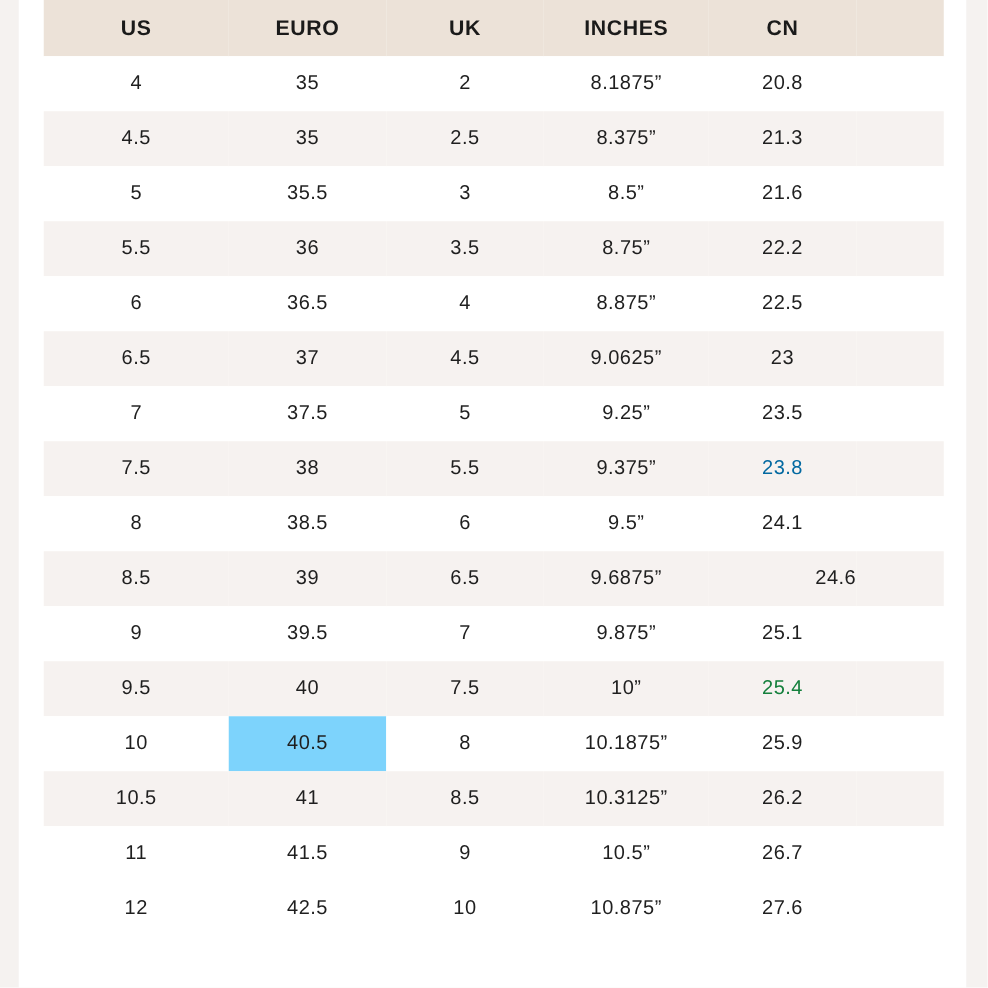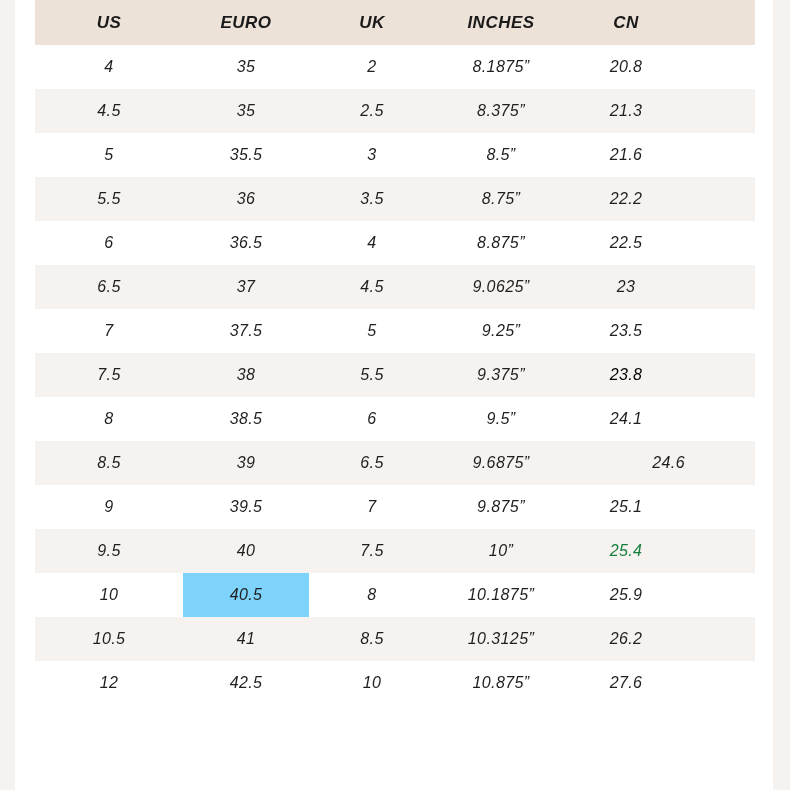--- a/index.html
+++ b/index.html
@@ -16,21 +16,20 @@
 
   
   .page {
     position: absolute;
     left: 15px;
     top: 0;
     width: 758px;
     height: 790px;
     background: #ffffff;
     overflow: hidden;
-    font-style: italic;
   }
 
   
   .size-table {
     position: absolute;
     left: 20px;
     top: 0;
     width: 720px;
     border-collapse: collapse;
     table-layout: fixed;
@@ -152,21 +151,21 @@
           <td style="background: rgb(255, 255, 255); color: rgb(31, 31, 31);">5</td>
           <td style="background: rgb(255, 255, 255); color: rgb(31, 31, 31);">9.25”</td>
           <td style="background: rgb(255, 255, 255); color: rgb(31, 31, 31);">23.5</td>
           <td style="background: rgb(255, 255, 255); color: rgb(31, 31, 31);"></td>
         </tr>
         <tr class="striped">
           <td style="background: rgb(246, 242, 240); color: rgb(31, 31, 31);">7.5</td>
           <td style="background: rgb(246, 242, 240); color: rgb(31, 31, 31);">38</td>
           <td style="background: rgb(246, 242, 240); color: rgb(31, 31, 31);">5.5</td>
           <td style="background: rgb(246, 242, 240); color: rgb(31, 31, 31);">9.375”</td>
-          <td style="background: rgb(246, 242, 240); color: #000000; margin-top: 13px;">23.8</td>
+          <td style="background: rgb(246, 242, 240); color: #0369a1; margin-top: 13px;">23.8</td>
           <td style="background: rgb(246, 242, 240); color: rgb(31, 31, 31);"></td>
         </tr>
         <tr>
           <td style="background: rgb(255, 255, 255); color: rgb(31, 31, 31);">8</td>
           <td style="background: rgb(255, 255, 255); color: rgb(31, 31, 31);">38.5</td>
           <td style="background: rgb(255, 255, 255); color: rgb(31, 31, 31);">6</td>
           <td style="background: rgb(255, 255, 255); color: rgb(31, 31, 31);">9.5”</td>
           <td style="background: rgb(255, 255, 255); color: rgb(31, 31, 31);">24.1</td>
           <td style="background: rgb(255, 255, 255); color: rgb(31, 31, 31);"></td>
         </tr>
@@ -204,20 +203,28 @@
         </tr>
         <tr class="striped">
           <td style="background: rgb(246, 242, 240); color: rgb(31, 31, 31);">10.5</td>
           <td style="background: rgb(246, 242, 240); color: rgb(31, 31, 31);">41</td>
           <td style="background: rgb(246, 242, 240); color: rgb(31, 31, 31);">8.5</td>
           <td style="background: rgb(246, 242, 240); color: rgb(31, 31, 31); margin-top: 20px;">10.3125”</td>
           <td style="background: rgb(246, 242, 240); color: rgb(31, 31, 31);">26.2</td>
           <td style="background: rgb(246, 242, 240); color: rgb(31, 31, 31);"></td>
         </tr>
         <tr>
+          <td style="background: rgb(255, 255, 255); color: rgb(31, 31, 31);">11</td>
+          <td style="background: rgb(255, 255, 255); color: rgb(31, 31, 31);">41.5</td>
+          <td style="background: rgb(255, 255, 255); color: rgb(31, 31, 31);">9</td>
+          <td style="background: rgb(255, 255, 255); color: rgb(31, 31, 31);">10.5”</td>
+          <td style="background: rgb(255, 255, 255); color: rgb(31, 31, 31);">26.7</td>
+          <td style="background: rgb(255, 255, 255); color: rgb(31, 31, 31);"></td>
+        </tr>
+        <tr>
           <td style="background: rgb(255, 255, 255); color: rgb(31, 31, 31);">12</td>
           <td style="background: rgb(255, 255, 255); color: rgb(31, 31, 31);">42.5</td>
           <td style="background: rgb(255, 255, 255); color: rgb(31, 31, 31);">10</td>
           <td style="background: rgb(255, 255, 255); color: rgb(31, 31, 31);">10.875”</td>
           <td style="background: rgb(255, 255, 255); color: rgb(31, 31, 31);">27.6</td>
           <td style="background: rgb(255, 255, 255); color: rgb(31, 31, 31);"></td>
         </tr>
       </tbody>
   </table>
 </div>

